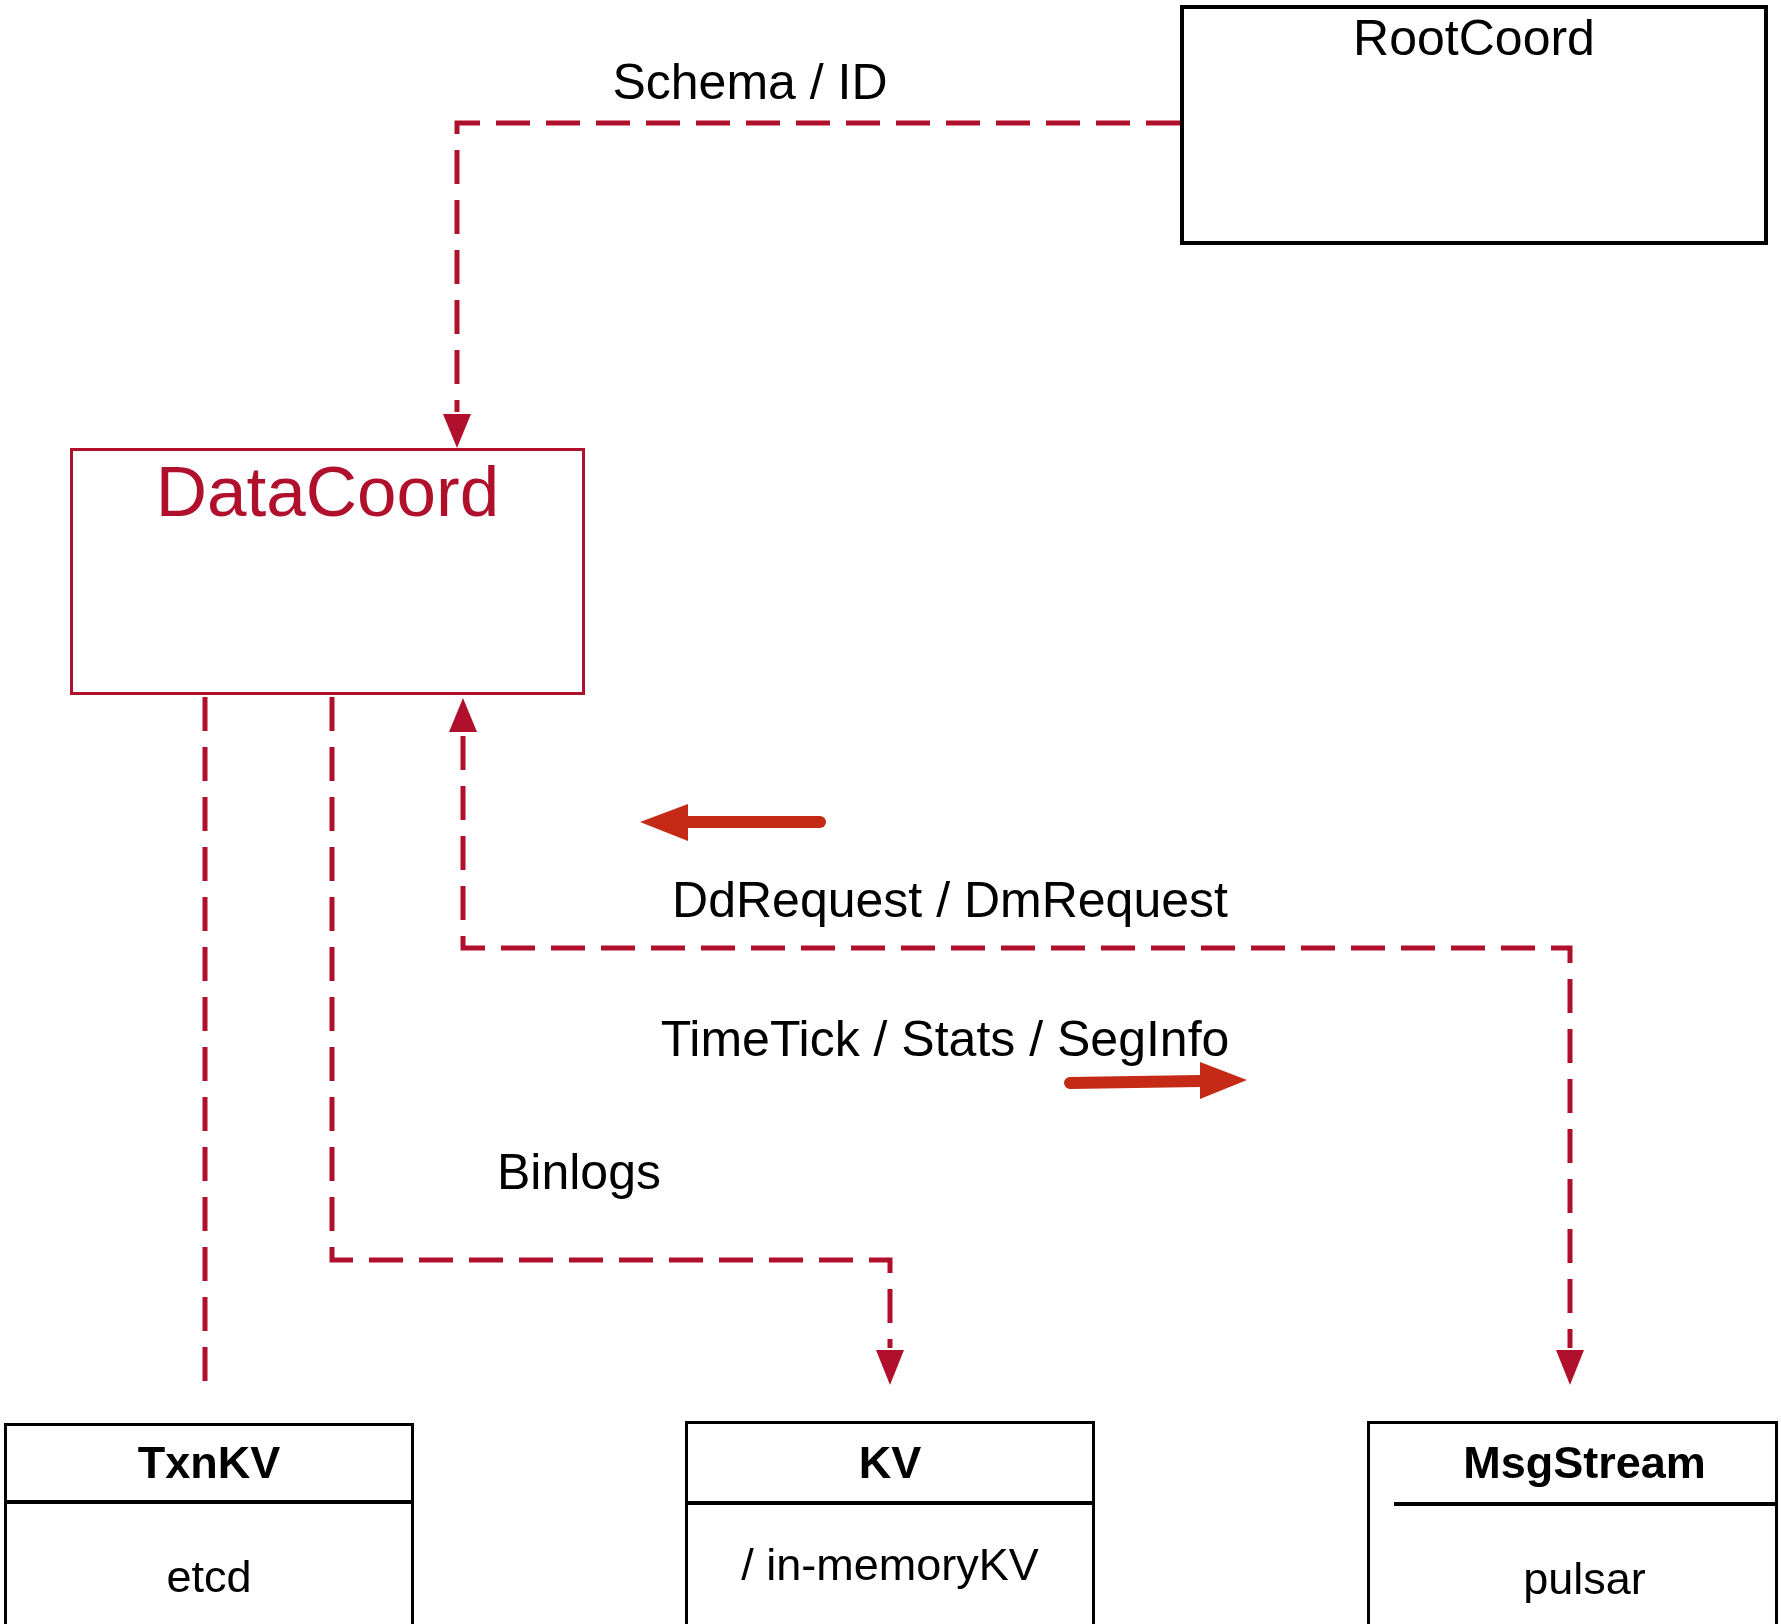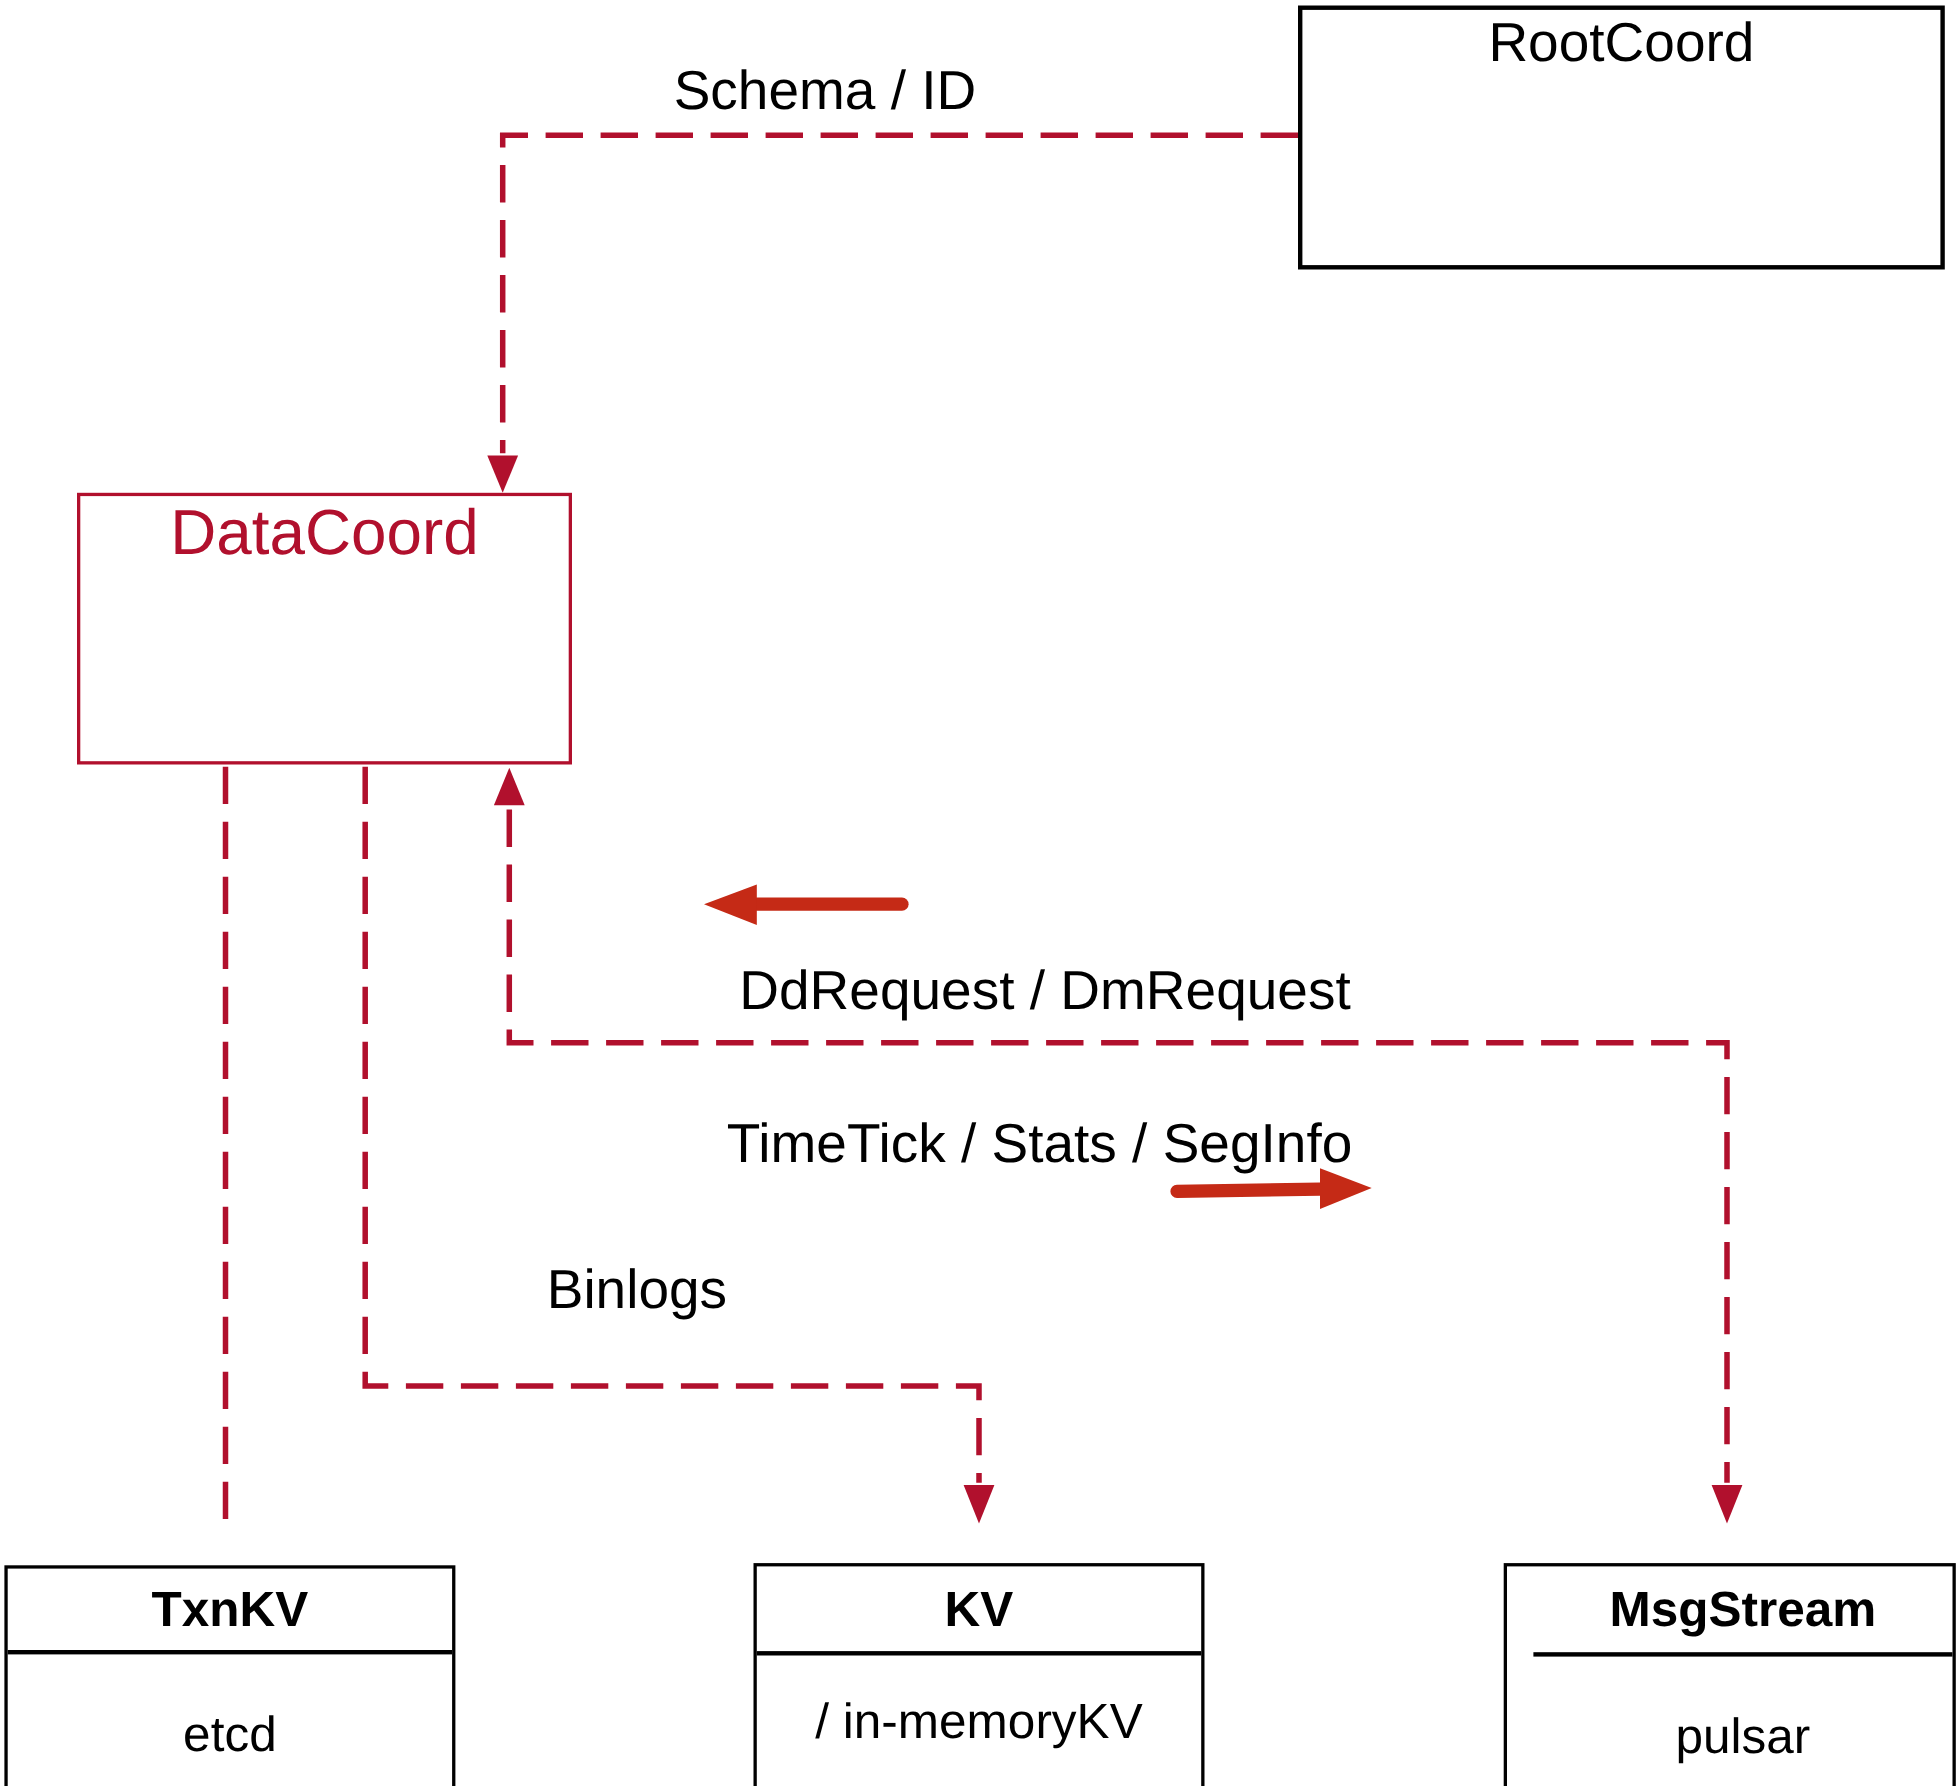--- a/index.html
+++ b/index.html
@@ -23,23 +23,23 @@
     justify-content: center;
     box-sizing: border-box;
     background: #ffffff;
   }
   .node-rootcoord {
     left: 1180px; top: 5px; width: 588px; height: 240px;
     border: 4px solid #000000;
     font-size: 50px; color: #000000;
   }
   .node-datacoord {
-    left: 70px; top: 448px; width: 450px; height: 247px;
+    left: 70px; top: 448px; width: 515px; height: 247px;
     border: 3px solid #b1102d;
-    font-size: 58px; color: #b1102d;
+    font-size: 71px; color: #b1102d;
   }
   .table-node {
     position: absolute;
     box-sizing: border-box;
     border: 3px solid #000000;
     background: #ffffff;
     display: flex;
     flex-direction: column;
     margin-top: 36px;
   }

